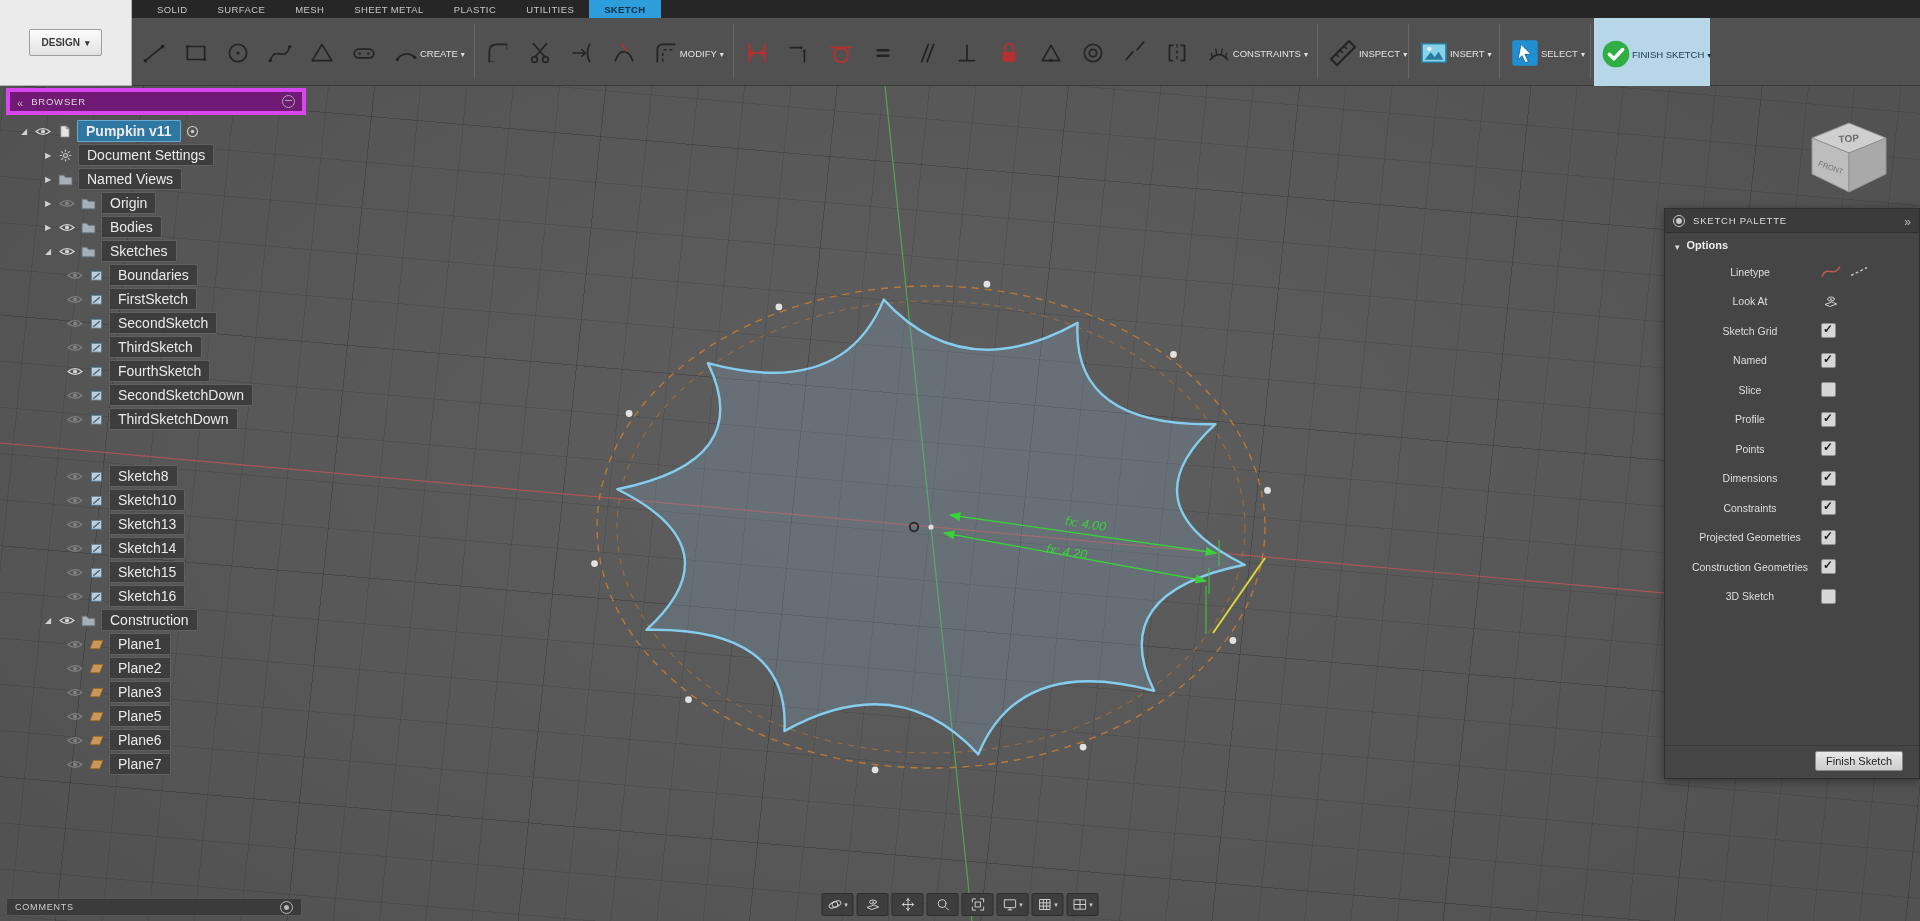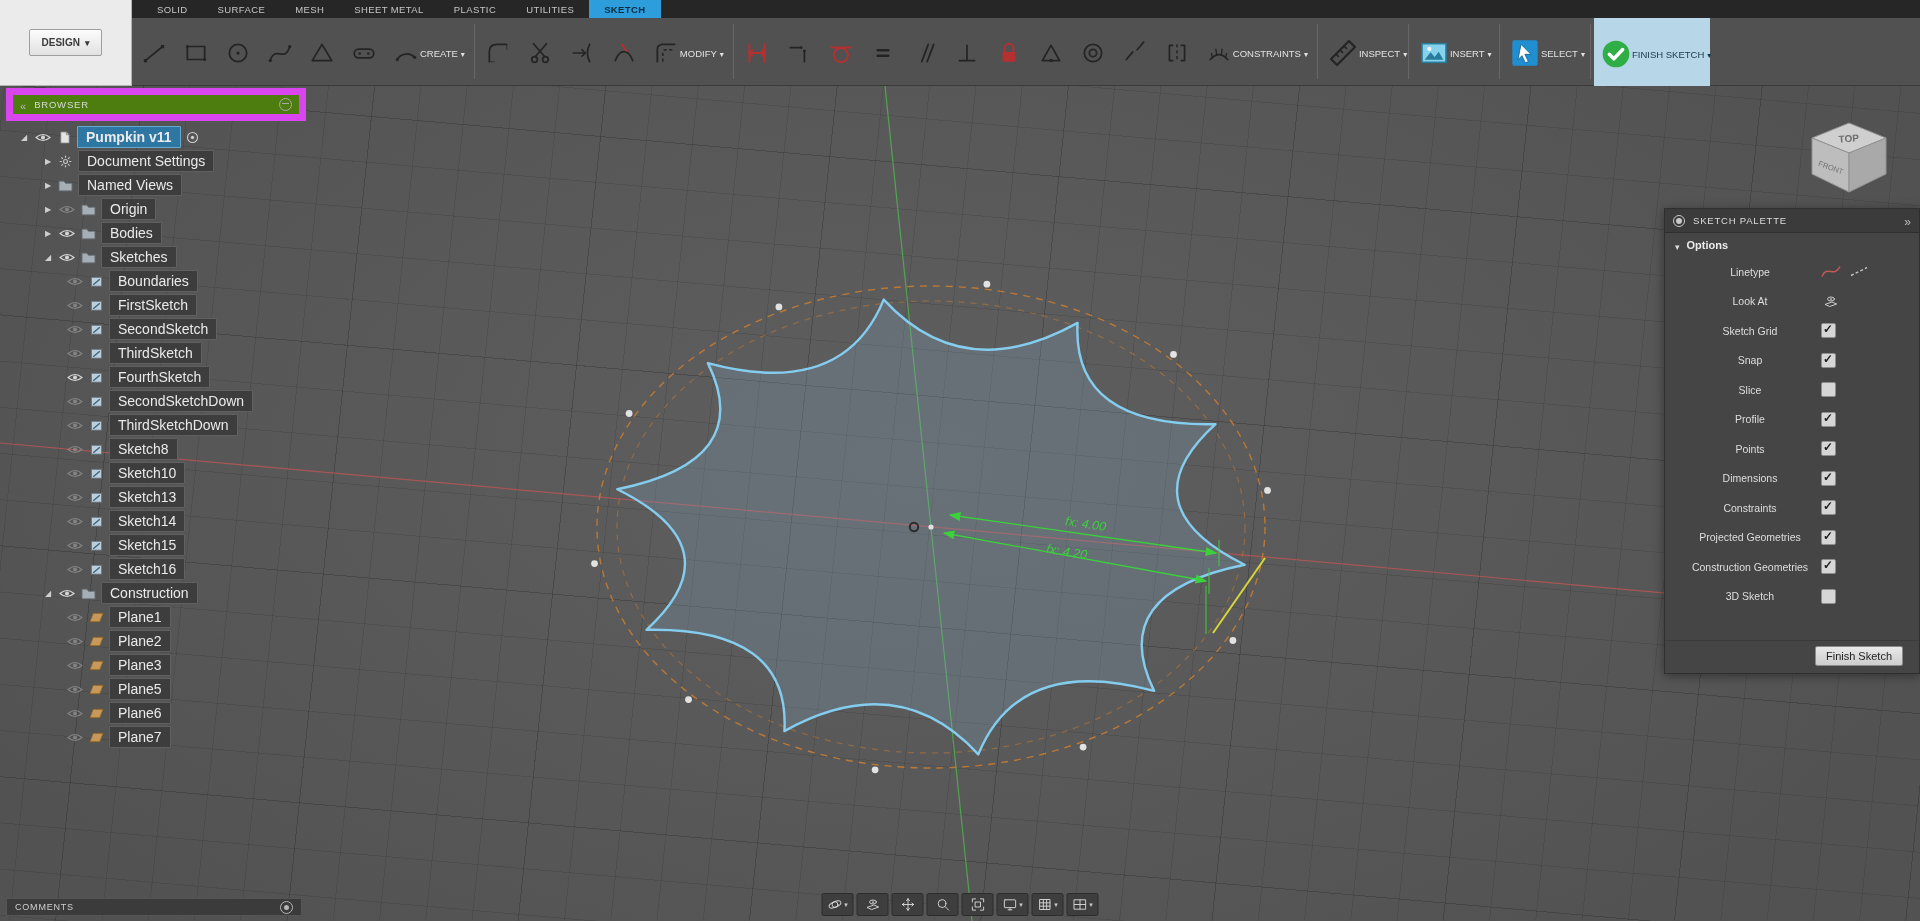--- a/index.html
+++ b/index.html
@@ -53,40 +53,40 @@
 
   #navbar{position:absolute;left:50%;bottom:5px;transform:translateX(-50%);
           display:flex;gap:3px;align-items:center;}
   .nav-btn{height:21px;min-width:24px;background:#3e3e3e;border:1px solid #2c2c2c;border-radius:2px;
            display:flex;align-items:center;justify-content:center;padding:0 3px;cursor:default;}
   .nav-btn svg{width:15px;height:15px;display:block;}
   .nav-caret{font-size:7px;color:#c9c9c9;margin-left:2px;}
 
   
   #browser{position:absolute;left:6px;top:88px;width:300px;z-index:3;}
-  .br-header{height:19px;background:#4d7c0f;border:7px solid #d946ef;display:flex;align-items:center;padding:0 7px;}
+  .br-header{height:19px;background:#701a75;border:4px solid #d946ef;display:flex;align-items:center;padding:0 7px;}
   .br-collapse::before{content:"«";color:#bdbdbd;font-size:11px;}
   .br-title{flex:1;margin-left:8px;font-size:9.5px;color:#d9d9d9;letter-spacing:.8px;}
   .br-circle{width:11px;height:11px;border:1px solid #a8a8a8;border-radius:50%;position:relative;}
   .br-circle::after{content:"";position:absolute;left:2px;right:2px;top:4px;height:1px;background:#a8a8a8;}
   #br-rows{margin-top:4px;}
   .br-row{height:24px;display:flex;align-items:center;}
   .br-arrow{width:16px;text-align:center;font-size:8px;color:#cfcfcf;}
   .eye{width:17px;height:12px;margin:0 3px;color:#d6d6d6;display:flex;align-items:center;}
   .eye svg{width:16px;height:11px;display:block;}
   .eye.off{color:#8e8e8e;opacity:.8;}
   .type-ic{width:16px;height:14px;margin:0 4px 0 2px;display:flex;align-items:center;}
   .type-ic svg{width:15px;height:13px;display:block;}
   .br-chip{background:#3d3d3d;border:1px solid #606060;color:#eaeaea;font-size:14px;
            padding:2px 8px;white-space:nowrap;border-radius:1px;}
   .br-row.selected .br-chip{background:#2f77a3;border-color:#67a9cd;font-weight:bold;}
   .target{width:13px;height:13px;margin-left:5px;display:flex;}
 
   
-  #palette{position:absolute;right:0;top:208px;width:256px;height:466px;background:#454545;
+  #palette{position:absolute;right:0;top:208px;width:256px;height:571px;background:#454545;
            border:1px solid #2f2f2f;box-shadow:0 2px 10px rgba(0,0,0,.4);z-index:3;box-sizing:border-box;}
   .pal-header{height:23px;background:#3b3b3b;border-bottom:1px solid #2f2f2f;display:flex;align-items:center;padding:0 8px;}
   .pal-dot{width:10px;height:10px;border-radius:50%;border:1px solid #c9c9c9;position:relative;}
   .pal-dot::after{content:"";position:absolute;inset:2px;background:#c9c9c9;border-radius:50%;}
   .pal-title{flex:1;margin-left:8px;font-size:9.5px;color:#dddddd;letter-spacing:.8px;}
   .pal-collapse::after{content:"»";color:#bbbbbb;font-size:12px;}
   .pal-options-row{height:24px;display:flex;align-items:center;padding:0 10px;}
   .pal-tri::before{content:"▾";color:#dddddd;font-size:9px;margin-right:7px;}
   .pal-options-label{font-size:11px;color:#ececec;font-weight:bold;}
   .pal-row{height:29.5px;display:flex;align-items:center;padding-left:14px;text-align:center;}
@@ -682,21 +682,21 @@
             </svg>
           </span>
           <span class="type-ic">
             <svg viewBox="0 0 14 14">
               <rect x="1.5" y="2.5" width="11" height="9.5" fill="#bccedb" stroke="#5d7888" stroke-width=".9"></rect>
               <path d="M3.5 10.5L10.5 4.5" stroke="#3c606f" stroke-width="1.3"></path>
             </svg>
           </span>
           <span class="br-chip">ThirdSketchDown</span>
         </div>
-        <div class="br-row" style="padding-left: 58px;">
+        <div class="br-row" style="padding-left: 58px; margin-top: 33px;">
           <span class="eye off">
             <svg viewBox="0 0 16 11">
               <path d="M1 5.5Q8 -0.5 15 5.5Q8 11.5 1 5.5Z" fill="none" stroke="currentColor" stroke-width="1.1"></path>
               <circle cx="8" cy="5.5" r="2" fill="currentColor"></circle>
             </svg>
           </span>
           <span class="type-ic">
             <svg viewBox="0 0 14 14">
               <rect x="1.5" y="2.5" width="11" height="9.5" fill="#bccedb" stroke="#5d7888" stroke-width=".9"></rect>
               <path d="M3.5 10.5L10.5 4.5" stroke="#3c606f" stroke-width="1.3"></path>
@@ -913,21 +913,21 @@
               <ellipse cx="12" cy="8" rx="5.5" ry="3.2" fill="none" stroke="#d6d6d6" stroke-width="1.5" stroke-linecap="round" stroke-linejoin="round"></ellipse>
               <circle cx="12" cy="8" r="1.4" fill="#d6d6d6"></circle>
             </svg>
           </span>
         </div>
         <div class="pal-row">
           <span class="pal-label">Sketch Grid</span>
           <div class="checkbox checked"></div>
         </div>
         <div class="pal-row">
-          <span class="pal-label">Snap</span>
+          <span class="pal-label">Named</span>
           <div class="checkbox checked"></div>
         </div>
         <div class="pal-row">
           <span class="pal-label">Slice</span>
           <div class="checkbox"></div>
         </div>
         <div class="pal-row">
           <span class="pal-label">Profile</span>
           <div class="checkbox checked"></div>
         </div>

